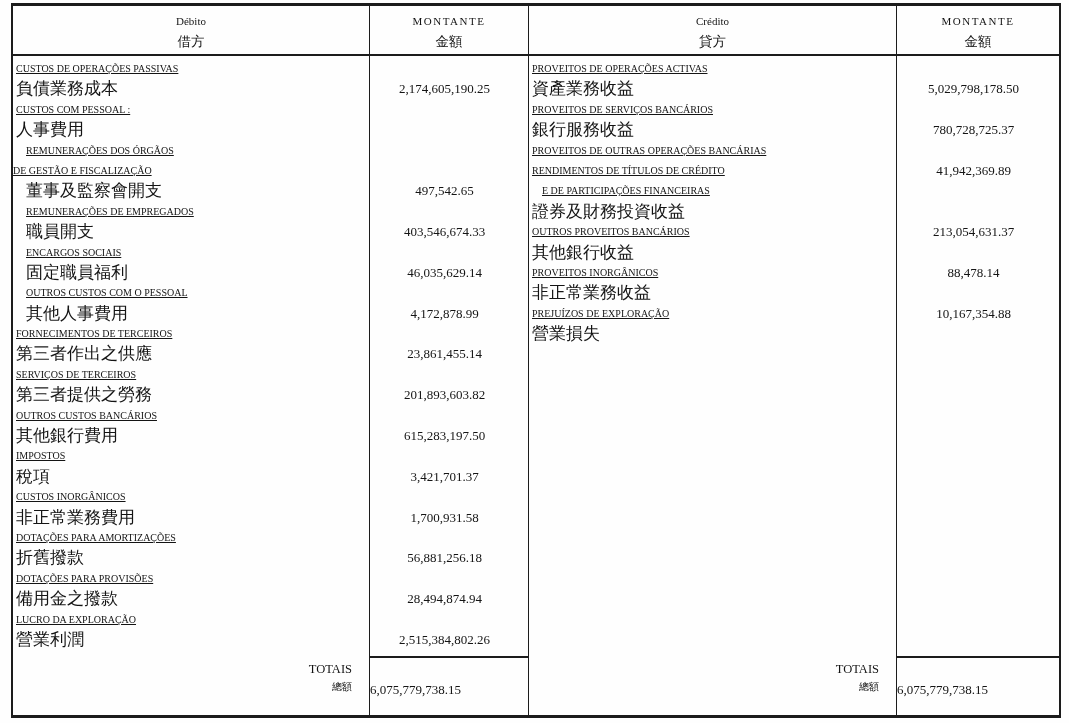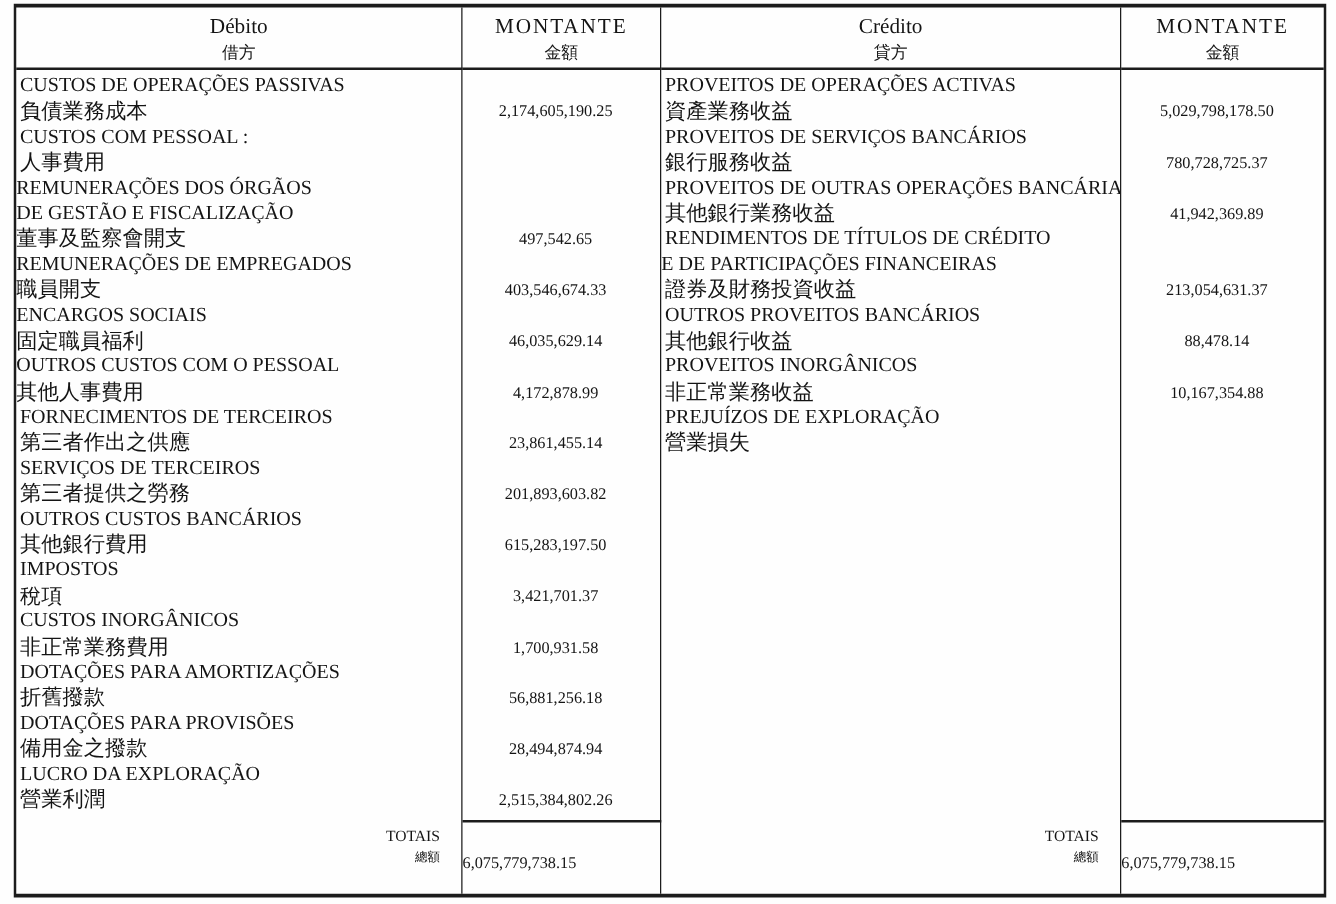--- a/index.html
+++ b/index.html
@@ -34,40 +34,40 @@
     box-sizing: border-box;
     overflow: hidden;
   }
   .v-line { border-right: 1.5px solid #1c1c1c; }
   .hdr {
     border-bottom: 2px solid #1c1c1c;
     text-align: center;
     padding-top: 5px;
   }
   .hdr .pt-line {
-    font-size: 17px;
+    font-size: 11px;
     line-height: 20px;
     white-space: nowrap;
   }
   .hdr .pt-line.spaced { letter-spacing: 1.5px; }
   .hdr .zh-line {
     font-size: 13.5px;
     line-height: 21px;
     white-space: nowrap;
   }
   .body-col { padding-top: 3px; }
   .brow {
     height: 20.4px;
     line-height: 20.4px;
     white-space: nowrap;
   }
-  .brow.lang-pt { font-size: 16px; }
+  .brow.lang-pt { font-size: 10px; text-decoration: underline; }
   .brow.lang-zh { font-size: 17px; }
   .brow.ind-0 { padding-left: 3px; }
-  .brow.ind-1 { }
+  .brow.ind-1 { padding-left: 13px; }
   .brow.ind-2 { }
   .brow.amt {
     text-align: center;
     padding-right: 9px;
     font-size: 13px;
   }
   .tot-label {
     text-align: right;
     padding-right: 17px;
     padding-top: 5px;
@@ -174,21 +174,20 @@
         <div class="brow amt">28,494,874.94</div>
         <div class="brow amt"></div>
         <div class="brow amt">2,515,384,802.26</div>
       </div>
     <div class="cell body-col v-line" id="credit-labels">
         <div class="brow lang-pt ind-0">PROVEITOS DE OPERAÇÕES ACTIVAS</div>
         <div class="brow lang-zh ind-0">資產業務收益</div>
         <div class="brow lang-pt ind-0">PROVEITOS DE SERVIÇOS BANCÁRIOS</div>
         <div class="brow lang-zh ind-0">銀行服務收益</div>
         <div class="brow lang-pt ind-0">PROVEITOS DE OUTRAS OPERAÇÕES BANCÁRIAS</div>
-        <div class="brow lang-zh ind-0">其他銀行業務收益</div>
         <div class="brow lang-pt ind-0">RENDIMENTOS DE TÍTULOS DE CRÉDITO</div>
         <div class="brow lang-pt ind-1">E DE PARTICIPAÇÕES FINANCEIRAS</div>
         <div class="brow lang-zh ind-0">證券及財務投資收益</div>
         <div class="brow lang-pt ind-0">OUTROS PROVEITOS BANCÁRIOS</div>
         <div class="brow lang-zh ind-0">其他銀行收益</div>
         <div class="brow lang-pt ind-0">PROVEITOS INORGÂNICOS</div>
         <div class="brow lang-zh ind-0">非正常業務收益</div>
         <div class="brow lang-pt ind-0">PREJUÍZOS DE EXPLORAÇÃO</div>
         <div class="brow lang-zh ind-0">營業損失</div>
       </div>

